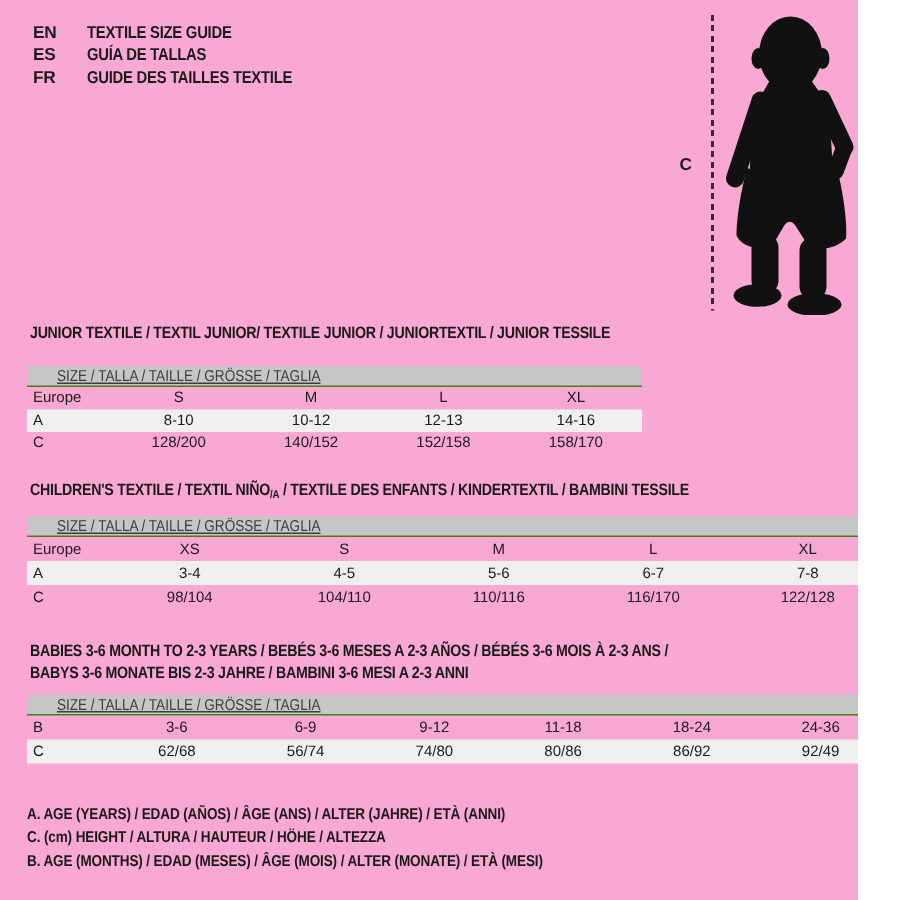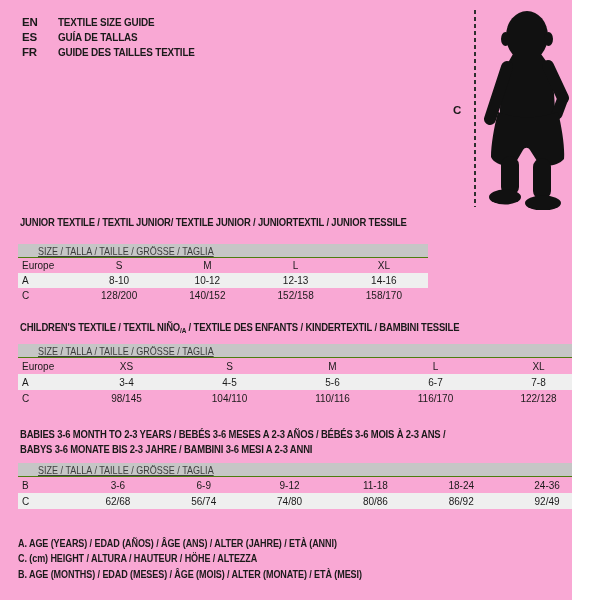--- a/index.html
+++ b/index.html
@@ -127,21 +127,21 @@
     <div class="trow alt">
       <div class="tlabel">A</div>
       <div class="tcell">3-4</div>
       <div class="tcell">4-5</div>
       <div class="tcell">5-6</div>
       <div class="tcell">6-7</div>
       <div class="tcell">7-8</div>
     </div>
     <div class="trow">
       <div class="tlabel">C</div>
-      <div class="tcell">98/145</div>
+      <div class="tcell">98/104</div>
       <div class="tcell">104/110</div>
       <div class="tcell">110/116</div>
       <div class="tcell">116/170</div>
       <div class="tcell">122/128</div>
     </div>
   </div>
 
   <div class="section-title" style="top:427px;">
     <span class="cond">BABIES 3-6 MONTH TO 2-3 YEARS / BEBÉS 3-6 MESES A 2-3 AÑOS / BÉBÉS 3-6 MOIS À 2-3 ANS /</span><br>
     <span class="cond">BABYS 3-6 MONATE BIS 2-3 JAHRE / BAMBINI 3-6 MESI A 2-3 ANNI</span>

